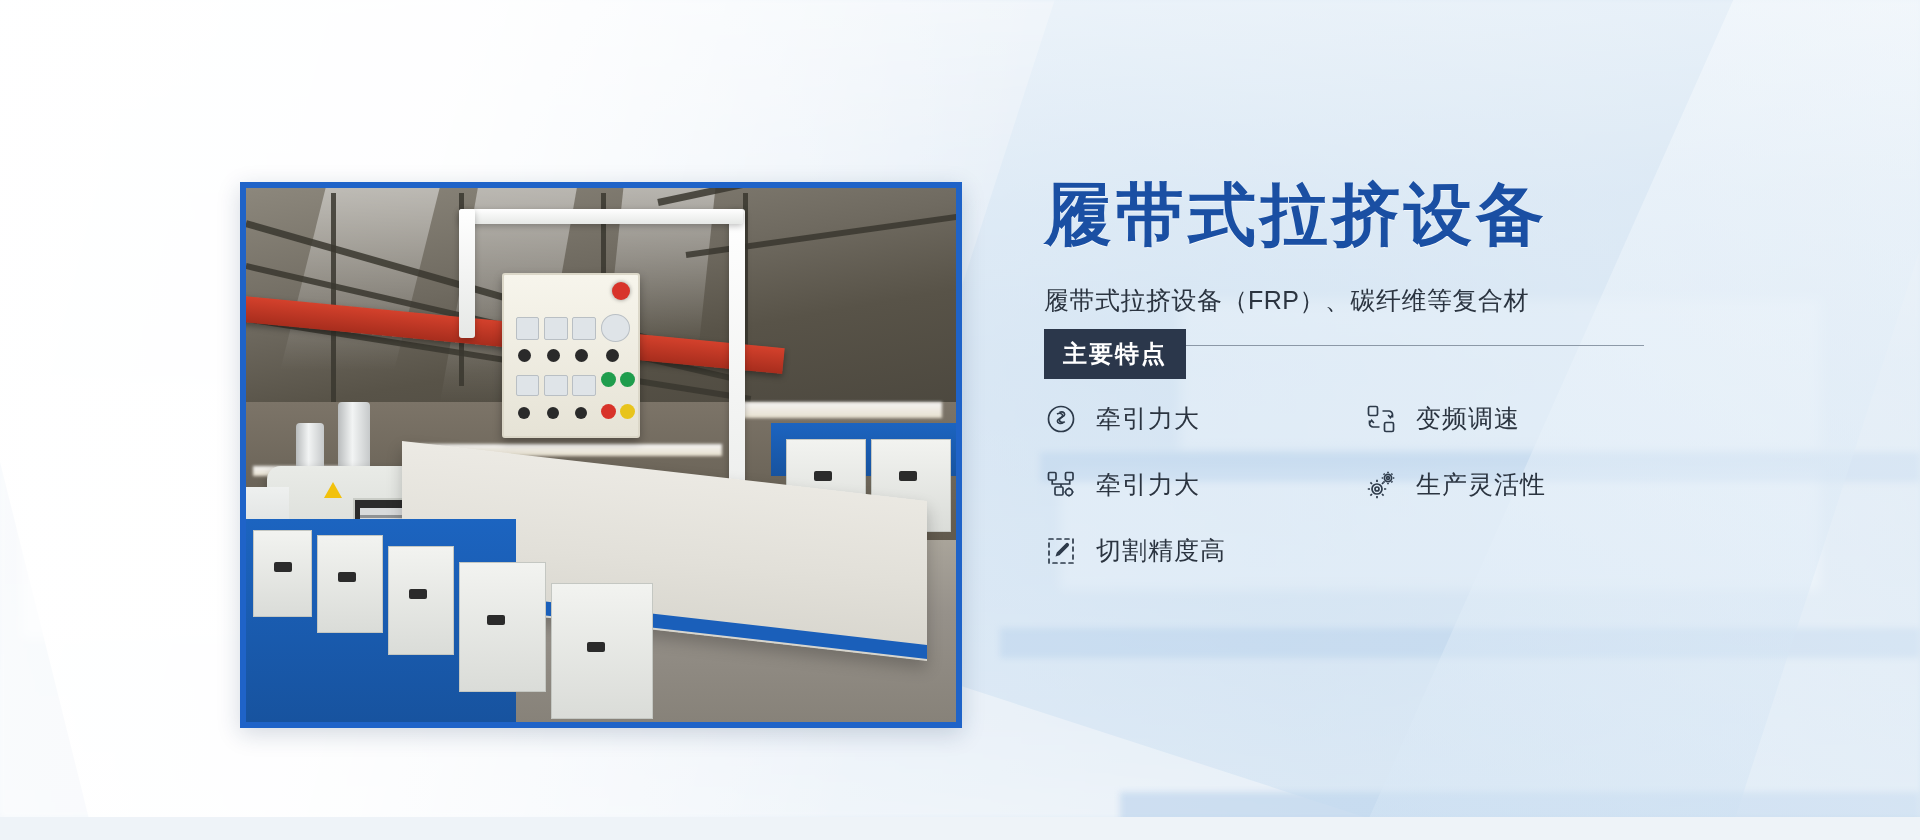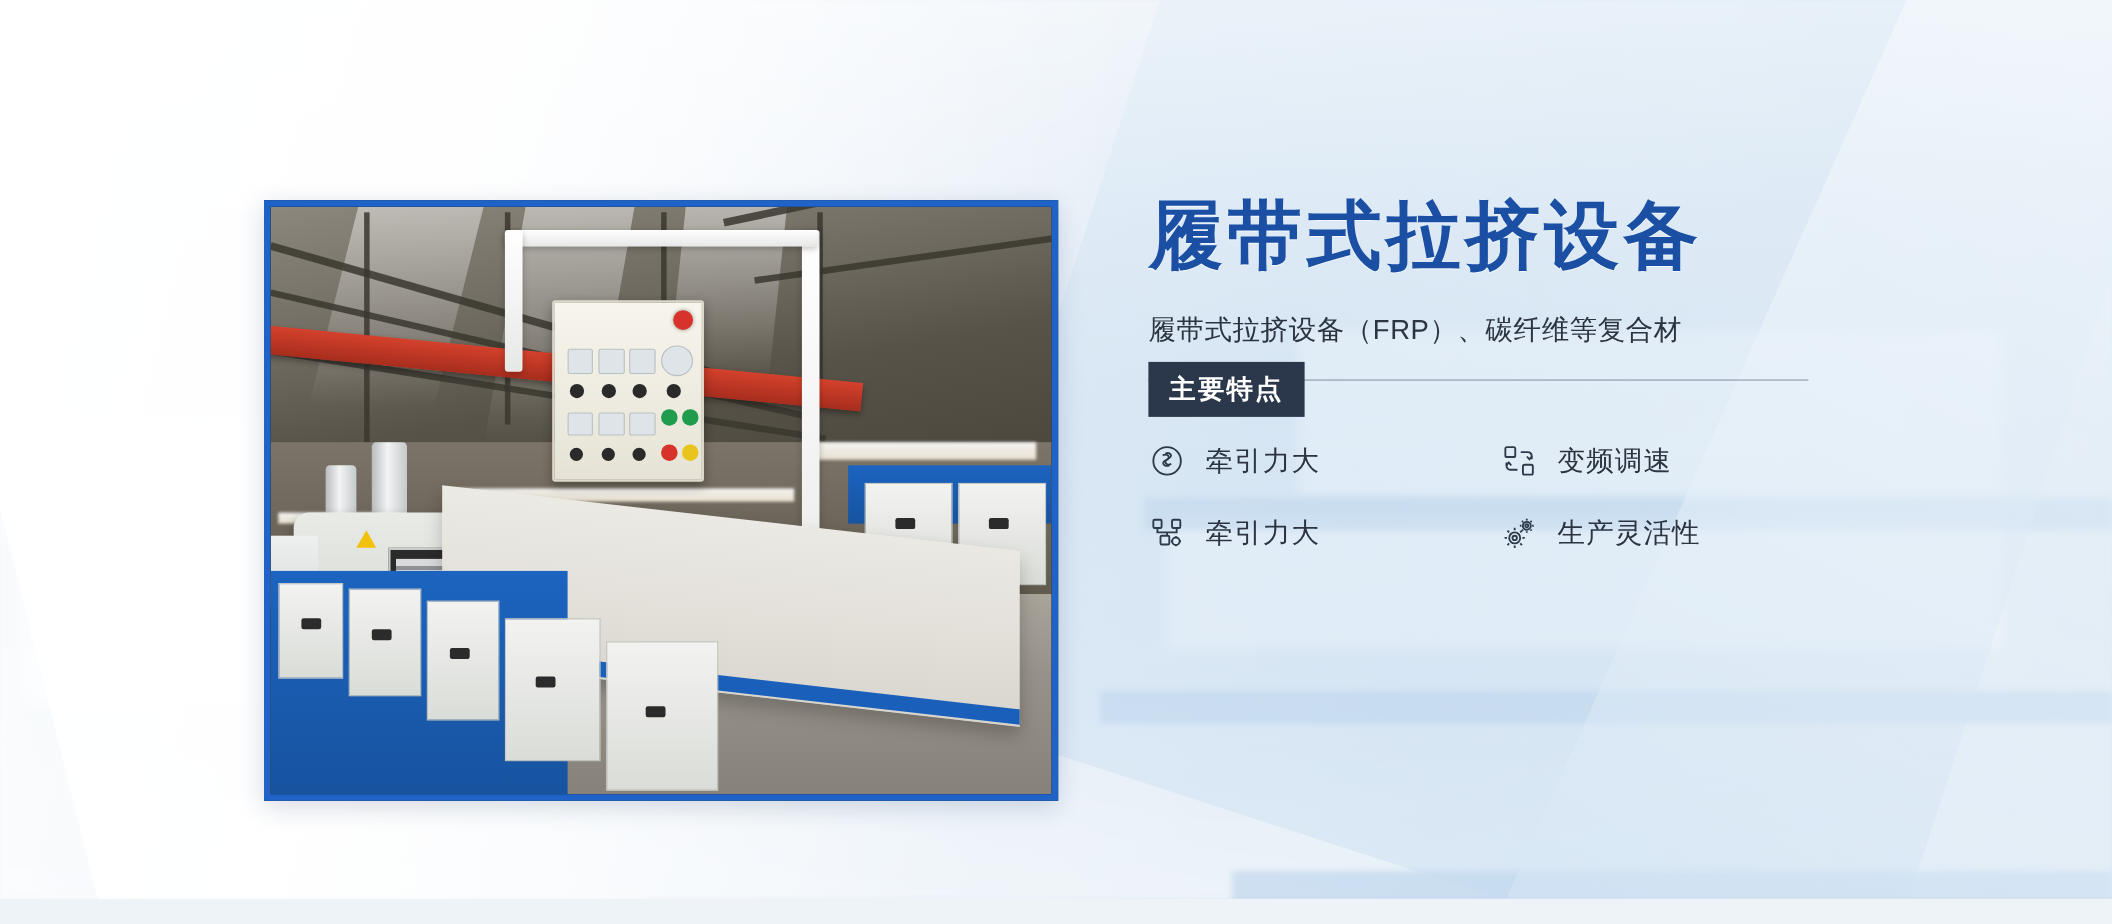--- a/index.html
+++ b/index.html
@@ -266,16 +266,25 @@
             <circle cx="13" cy="21" r="2"></circle>
             <path d="M13 14v-2.2M13 28v2.2M6 21H3.8M20 21h2.2M8 16l-1.6-1.6M18 26l1.6 1.6M18 16l1.6-1.6M8 26l-1.6 1.6"></path>
             <circle cx="24" cy="10" r="3.6"></circle>
             <circle cx="24" cy="10" r="1.4"></circle>
             <path d="M24 5.1v-1.4M24 14.9v1.4M19.1 10h-1.4M28.9 10h1.4M20.6 6.6l-1-1M27.4 13.4l1 1M27.4 6.6l1-1M20.6 13.4l-1 1"></path>
           </svg>
         </span>
         <span class="feat-label">生产灵活性</span>
       </div>
 
+      <div class="feat">
+        <span class="feat-ico">
+          <svg viewBox="0 0 34 34" fill="none" stroke="currentColor" stroke-width="1.7">
+            <path d="M5 5h4M13 5h4M21 5h4M29 5v4M29 13v4M29 21v4M29 29h-4M21 29h-4M13 29h-4M5 29v-4M5 21v-4M5 13v-4" stroke-linecap="round" stroke-dasharray="0.1 0"></path>
+            <path d="M11.5 22.5l1.3-4 9-9a1.9 1.9 0 012.7 2.7l-9 9-4 1.3z" fill="currentColor" stroke="none"></path>
+          </svg>
+        </span>
+        <span class="feat-label">切割精度高</span>
+      </div>
 
     </div>
   </div>
 </div>
 
 </body></html>

